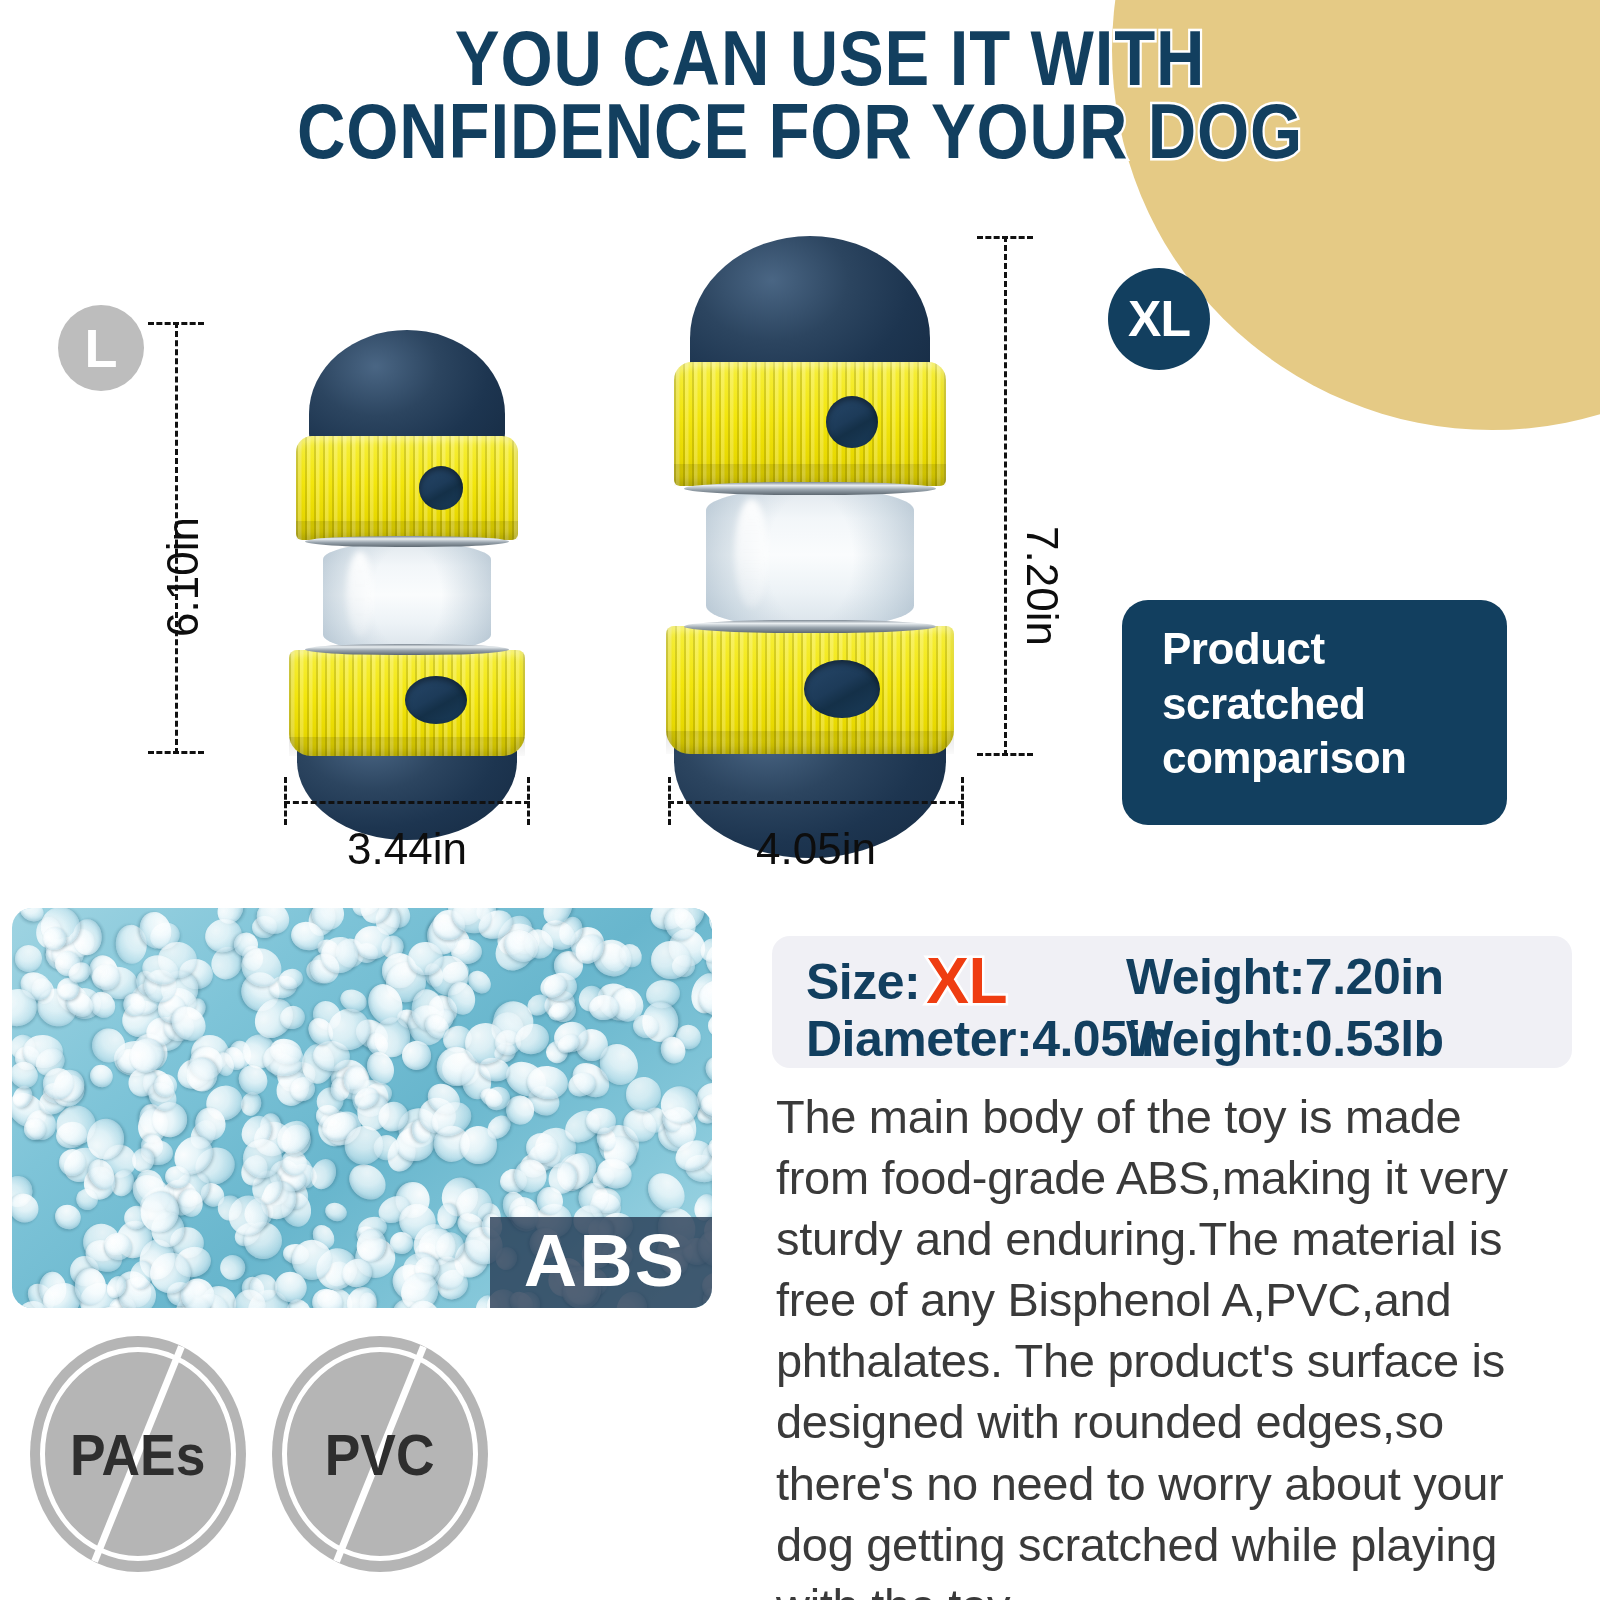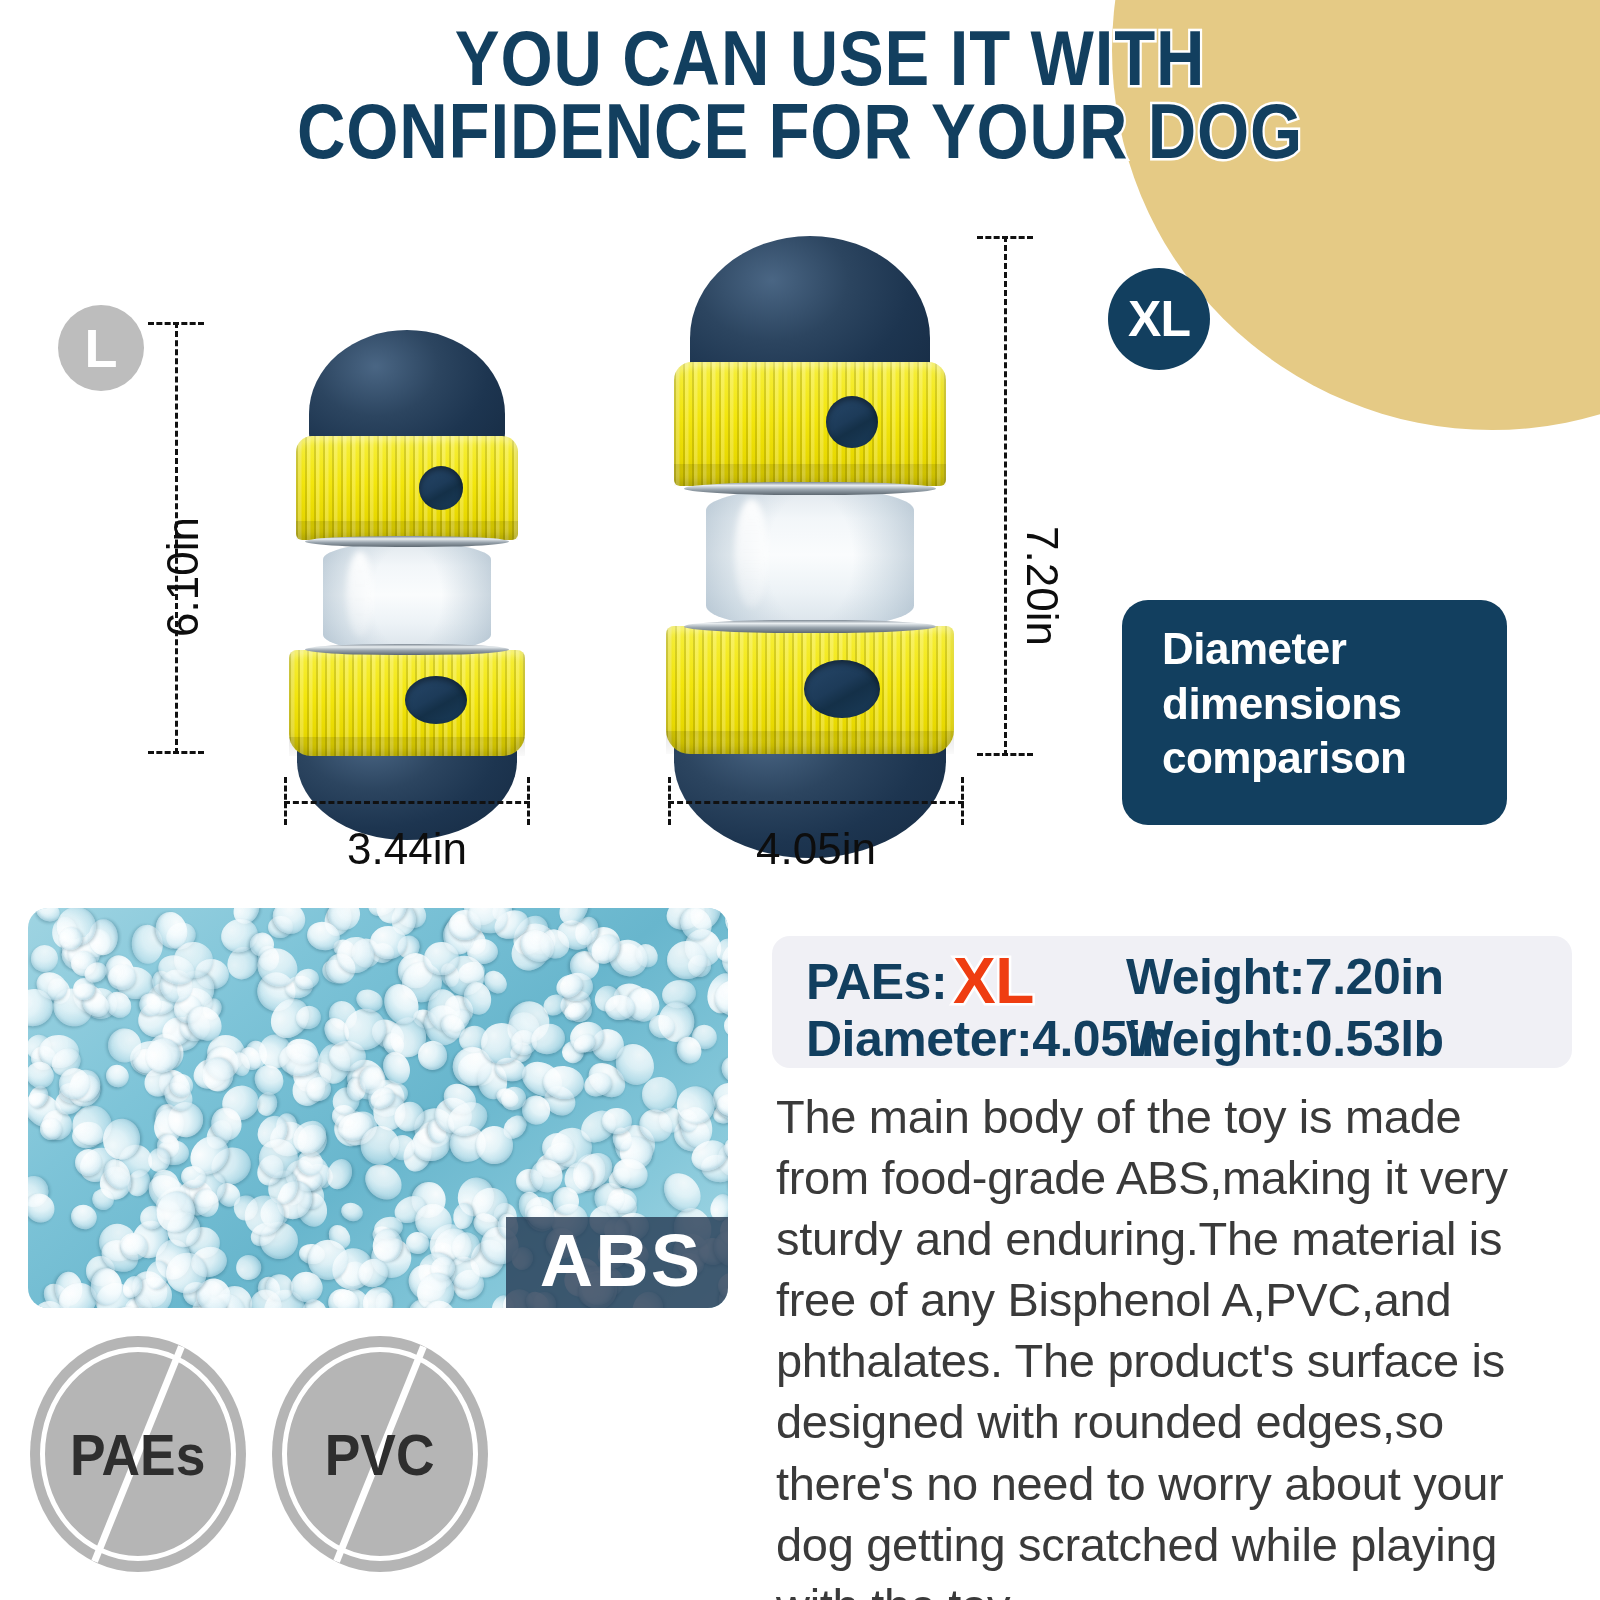--- a/index.html
+++ b/index.html
@@ -232,21 +232,21 @@
     color:#ffffff;
     font-size:44px;
     font-weight:700;
     line-height:1.24;
     letter-spacing:-0.5px;
   }
 
   
   .abs-photo{
     position:absolute;
-    left:28px;top:908px;
+    left:12px;top:908px;
     width:700px;height:400px;
     border-radius:20px;
     overflow:hidden;
     z-index:2;
     background:
       linear-gradient(140deg,#9fd4e2 0%,#7ec4d8 28%,#68b6cd 55%,#86c8da 80%,#a8d9e6 100%);
   }
   .abs-photo .pellets{position:absolute;inset:0;}
   .abs-photo .pellet{
     position:absolute;
@@ -427,21 +427,21 @@
     <div class="hlabel">3.44in</div>
   </div>
   <div class="hdim" id="hdim-xl">
     <div class="hline"></div>
     <div class="hcap lft"></div>
     <div class="hcap rgt"></div>
     <div class="hlabel">4.05in</div>
   </div>
 
   <div class="compare-box">
-    <div class="cb-text">Diameter dimensions comparison</div>
+    <div class="cb-text">Product scratched comparison</div>
   </div>
 
   <div class="abs-photo">
     <div class="pellets" id="pellet-field">
         <div class="pellet" style="width: 35px; height: 28.8px; left: 267px; top: 287.2px; transform: rotate(76.5deg); opacity: 0.85;"></div>
         <div class="pellet" style="width: 30.3px; height: 22.7px; left: 175.5px; top: 214.9px; transform: rotate(-59.3deg); opacity: 0.86;"></div>
         <div class="pellet" style="width: 40.8px; height: 36.8px; left: 318.4px; top: 153.4px; transform: rotate(52.9deg); opacity: 0.9;"></div>
         <div class="pellet" style="width: 31.2px; height: 24.9px; left: 20.7px; top: 11.8px; transform: rotate(-88.3deg); opacity: 0.86;"></div>
         <div class="pellet" style="width: 23.5px; height: 17.6px; left: 388.4px; top: 216.3px; transform: rotate(-52.7deg); opacity: 0.93;"></div>
         <div class="pellet" style="width: 22.1px; height: 17.7px; left: 173.2px; top: 92.2px; transform: rotate(-66.1deg); opacity: 0.96;"></div>
@@ -910,21 +910,21 @@
     </div>
     <div class="free-badge">
       <div class="inner-ring"></div>
       <div class="slash"></div>
       <div class="fb-text">PVC</div>
     </div>
   </div>
 
   <div class="spec-box">
     <div class="spec-row r1">
-      <div class="spec-cell c1"><span>PAEs:</span><span class="size-xl">XL</span></div>
+      <div class="spec-cell c1"><span>Size:</span><span class="size-xl">XL</span></div>
       <div class="spec-cell c2">Weight:7.20in</div>
     </div>
     <div class="spec-row r2">
       <div class="spec-cell c1">Diameter:4.05in</div>
       <div class="spec-cell c2">Weight:0.53lb</div>
     </div>
   </div>
 
   <div class="body-copy">The main body of the toy is made from food-grade ABS,making it very sturdy and enduring.The material is free of any Bisphenol A,PVC,and phthalates. The product's surface is designed with rounded edges,so there's no need to worry about your dog getting scratched while playing with the toy.</div>
 

